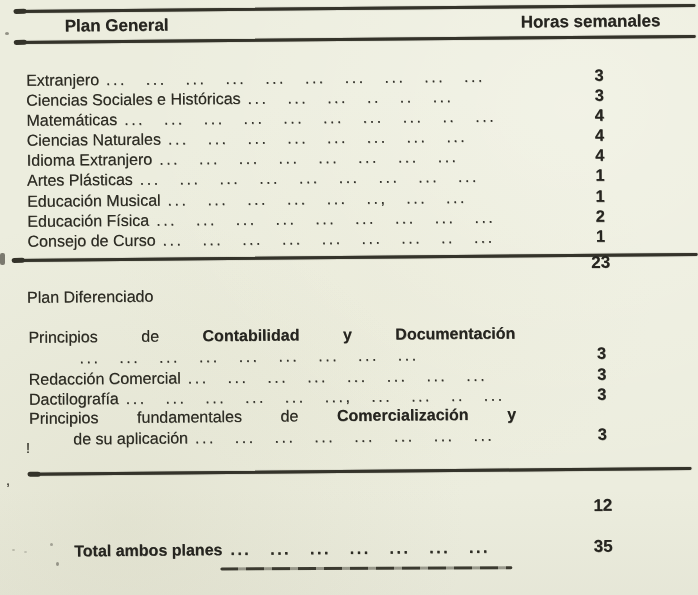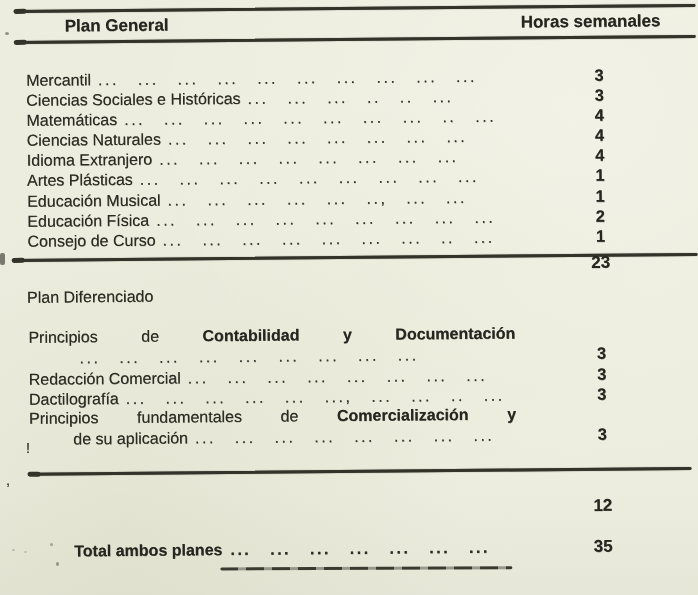--- a/index.html
+++ b/index.html
@@ -88,21 +88,21 @@
 
     <div class="rule rule-top"></div>
 
     <div class="hdr hdr-left">Plan General</div>
     <div class="hdr hdr-right">Horas semanales</div>
 
     <div class="rule rule-header"></div>
 
     <div class="rows rows-general">
       <div class="prow">
-        <span class="lbl">Mercantil</span>
+        <span class="lbl">Extranjero</span>
         <span class="dots">... ... ... ... ... ... ... ... ... ...</span>
         <span class="hrs">3</span>
       </div>
       <div class="prow">
         <span class="lbl">Ciencias Sociales e Históricas</span>
         <span class="dots">... ... ... .. .. ...</span>
         <span class="hrs">3</span>
       </div>
       <div class="prow">
         <span class="lbl">Matemáticas</span>

